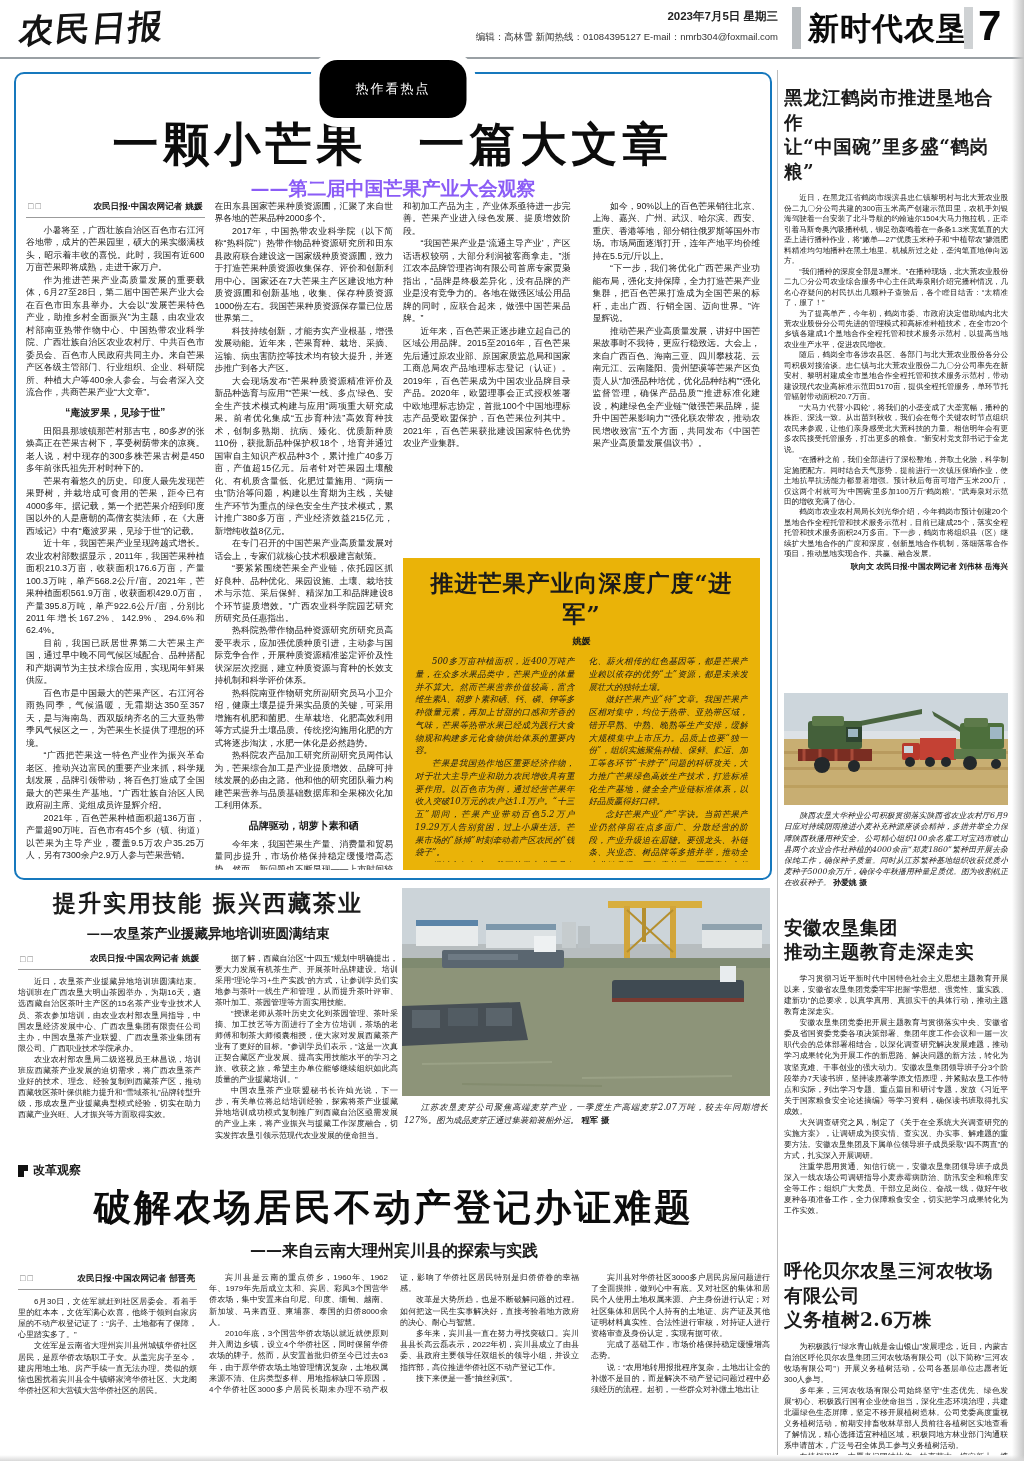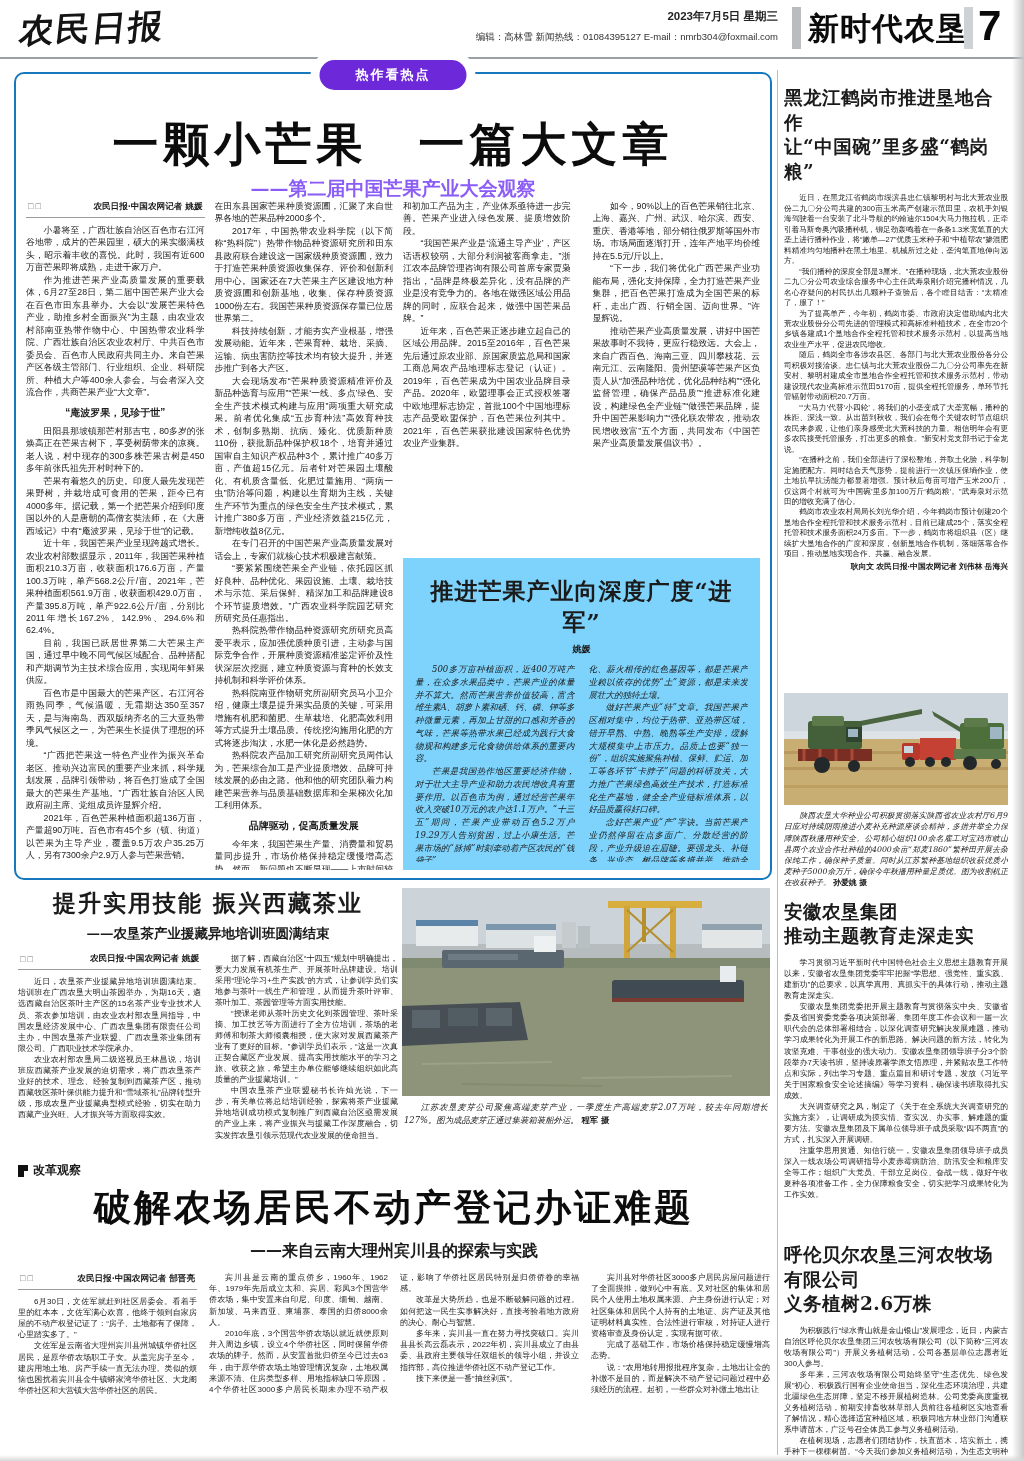--- a/index.html
+++ b/index.html
@@ -26,31 +26,31 @@
   .subhead{margin:7px 0 5px;text-indent:0;text-align:center;font-weight:bold;font-size:10px;}
   .sig{margin:2px 0 0;text-indent:0;text-align:right;font-weight:bold;}
   .byline-row{display:flex;justify-content:space-between;align-items:center;
     border-bottom:1px solid #9b9b9b;padding:0 2px 4px;margin-bottom:6px;break-inside:avoid;}
   .byline-sq{font-size:9px;color:#777;letter-spacing:2px;}
   .byline-tx{font-size:8.6px;font-weight:bold;font-family:"DejaVu Serif",serif;}
   
   .frame{position:absolute;left:14px;top:72px;width:754px;height:804px;
     border:2px solid #1678bd;border-radius:10px;}
   .pill{position:absolute;top:-14px;left:50%;transform:translateX(-50%);
-    background:#6d28d9;color:#fff;font-size:13px;font-weight:bold;letter-spacing:2px;
-    padding:6px 36px;border-radius:18px;box-shadow:0 0 0 9px #fff;white-space:nowrap;}
+    background:#000000;color:#fff;font-size:13px;font-weight:normal;letter-spacing:2px;
+    padding:20px 36px;border-radius:18px;box-shadow:0 0 0 9px #fff;white-space:nowrap;}
   .m-title{margin-top:40px;text-align:center;font-family:"DejaVu Serif",serif;
     font-weight:900;font-size:46px;letter-spacing:5px;color:#0c0c0c;}
   .m-sub{text-align:center;font-family:"DejaVu Serif",serif;font-weight:700;font-size:19px;color:#8b5cf6;}
   .m-cols{position:absolute;left:10px;right:10px;top:126px;bottom:8px;display:flex;gap:10px;}
   .mcol{flex:1;overflow:hidden;font-size:8.8px;line-height:1.42;}
   .right-pair{flex:2;display:flex;flex-direction:column;min-width:0;}
   .pair-top{display:flex;gap:22px;height:352px;overflow:hidden;}
   .pair-top .mcol{height:100%;}
-  .mango-box{flex:1;margin-top:6px;background:#7dd3fc;padding:18px 12px 8px;overflow:hidden;
+  .mango-box{flex:1;margin-top:6px;background:#eab308;padding:10px 12px 8px;overflow:hidden;
     display:flex;flex-direction:column;}
   .box-title{text-align:center;font-family:"DejaVu Serif",serif;font-weight:900;font-size:23px;letter-spacing:1px;}
   .box-byline{text-align:center;font-size:9px;font-weight:bold;margin-top:5px;}
   .box-cols{display:flex;gap:14px;margin-top:7px;flex:1;overflow:hidden;}
   .box-col{flex:1;overflow:hidden;font-family:"DejaVu Serif",serif;font-style:italic;
     font-size:8.5px;line-height:1.5;}
   
   .tea{position:absolute;left:18px;top:888px;width:380px;height:268px;overflow:hidden;}
   .tea-title{text-align:center;font-family:"DejaVu Serif",serif;font-weight:900;font-size:23px;letter-spacing:2px;}
   .tea-sub{text-align:center;font-family:"DejaVu Serif",serif;font-weight:700;font-size:13.5px;margin-top:6px;}
@@ -73,21 +73,21 @@
   
   .divider{position:absolute;left:777px;top:70px;width:1px;height:1385px;background:#bcbcbc;}
   .side{position:absolute;left:784px;top:72px;width:224px;height:1383px;overflow:hidden;padding-top:14px;box-sizing:border-box;}
   .sb-title{font-family:"DejaVu Serif",serif;font-weight:900;font-size:18.5px;line-height:1.33;letter-spacing:0.5px;}
   .sb-body{margin-top:9px;font-size:7.6px;line-height:1.38;height:500px;overflow:hidden;}
   .sb-body .sig{font-size:7.8px;}
   .sb-caption{margin-top:5px;font-family:"DejaVu Serif",serif;font-style:italic;
     font-size:7.8px;line-height:1.42;text-align:justify;text-indent:2em;}
   .sb-body2{margin-top:8px;font-size:7.8px;line-height:1.42;height:246px;overflow:hidden;}
   .sb-body3{margin-top:8px;font-size:7.8px;line-height:1.42;height:186px;overflow:hidden;}
-  .mt12{margin-top:12px;} .mt40{margin-top:40px;}
+  .mt12{margin-top:28px;} .mt40{margin-top:40px;}
   
   .edge-r{position:absolute;right:0;top:0;width:12px;height:100%;
     background:linear-gradient(to left,#c7c7c7,rgba(255,255,255,0));}
   .edge-b{position:absolute;left:0;bottom:0;width:100%;height:6px;
     background:linear-gradient(to top,#d8d8d8,rgba(255,255,255,0));}
 </style>
 </head>
 <body>
 
 <div class="hdr">
@@ -129,21 +129,21 @@
     <div class="mcol">
         <p class="para para-cont">在田东县国家芒果种质资源圃，汇聚了来自世界各地的芒果品种2000多个。</p>
         <p class="para">2017年，中国热带农业科学院（以下简称“热科院”）热带作物品种资源研究所和田东县政府联合建设这一国家级种质资源圃，致力于打造芒果种质资源收集保存、评价和创新利用中心。国家还在7大芒果主产区建设地方种质资源圃和创新基地，收集、保存种质资源1000份左右。我国芒果种质资源保存量已位居世界第二。</p>
         <p class="para">科技持续创新，才能夯实产业根基，增强发展动能。近年来，芒果育种、栽培、采摘、运输、病虫害防控等技术均有较大提升，并逐步推广到各大产区。</p>
         <p class="para">大会现场发布“芒果种质资源精准评价及新品种选育与应用”“芒果‘一线、多点’绿色、安全生产技术模式构建与应用”两项重大研究成果。前者优化集成“五步育种法”高效育种技术，创制多熟期、抗病、矮化、优质新种质110份，获批新品种保护权18个，培育并通过国审自主知识产权品种3个，累计推广40多万亩，产值超15亿元。后者针对芒果园土壤酸化、有机质含量低、化肥过量施用、“两病一虫”防治等问题，构建以生育期为主线，关键生产环节为重点的绿色安全生产技术模式，累计推广380多万亩，产业经济效益215亿元，新增纯收益8亿元。</p>
         <p class="para">在专门召开的中国芒果产业高质量发展对话会上，专家们就核心技术积极建言献策。</p>
         <p class="para">“要紧紧围绕芒果全产业链，依托园区抓好良种、品种优化、果园设施、土壤、栽培技术与示范、采后保鲜、精深加工和品牌建设8个环节提质增效。”广西农业科学院园艺研究所研究员任惠指出。</p>
         <p class="para">热科院热带作物品种资源研究所研究员高爱平表示，应加强优质种质引进，主动参与国际竞争合作，开展种质资源精准鉴定评价及性状深层次挖掘，建立种质资源与育种的长效支持机制和科学评价体系。</p>
         <p class="para">热科院南亚作物研究所副研究员马小卫介绍，健康土壤是提升果实品质的关键，可采用增施有机肥和菌肥、生草栽培、化肥高效利用等方式提升土壤品质。传统挖沟施用化肥的方式将逐步淘汰，水肥一体化是必然趋势。</p>
         <p class="para">热科院农产品加工研究所副研究员周伟认为，芒果综合加工是产业提质增效、品牌可持续发展的必由之路。他和他的研究团队着力构建芒果营养与品质基础数据库和全果梯次化加工利用体系。</p>
-        <p class="subhead">品牌驱动，促高质量发展</p>
+        <p class="subhead">品牌驱动，胡萝卜素和硒</p>
         <p class="para">今年来，我国芒果生产量、消费量和贸易量同步提升，市场价格保持稳定缓慢增高态势。然而，新问题也不断显现——上市时间较为集中，年内价格波动依然明显；以鲜果销售</p>
       </div>
     <div class="right-pair">
       <div class="pair-top">
         <div class="mcol">
             <p class="para para-cont">和初加工产品为主，产业体系亟待进一步完善。芒果产业进入绿色发展、提质增效阶段。</p>
             <p class="para">“我国芒果产业是‘流通主导产业’，产区话语权较弱，大部分利润被客商拿走。”浙江农本品牌管理咨询有限公司首席专家贾枭指出，“品牌是终极差异化，没有品牌的产业是没有竞争力的。各地在做强区域公用品牌的同时，应联合起来，做强中国芒果品牌。”</p>
             <p class="para">近年来，百色芒果正逐步建立起自己的区域公用品牌。2015至2016年，百色芒果先后通过原农业部、原国家质监总局和国家工商总局农产品地理标志登记（认证）。2019年，百色芒果成为中国农业品牌目录产品。2020年，欧盟理事会正式授权签署中欧地理标志协定，首批100个中国地理标志产品受欧盟保护，百色芒果位列其中。2021年，百色芒果获批建设国家特色优势农业产业集群。</p>
           </div>
         <div class="mcol">

